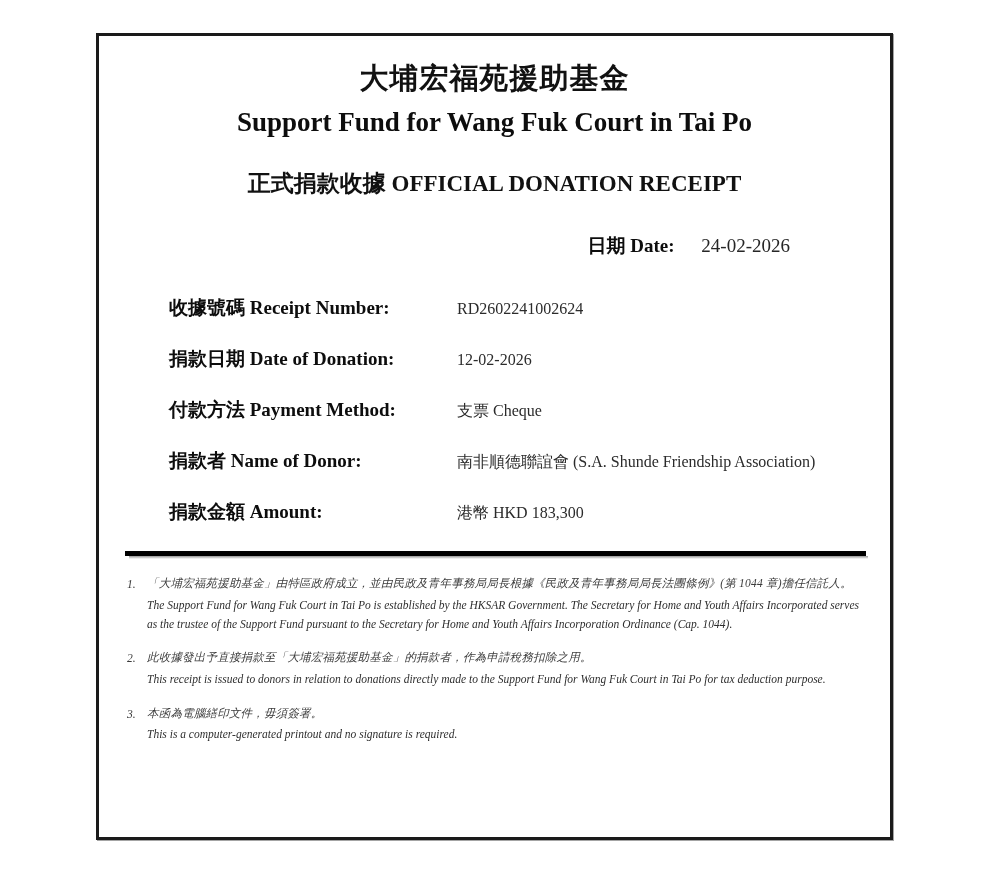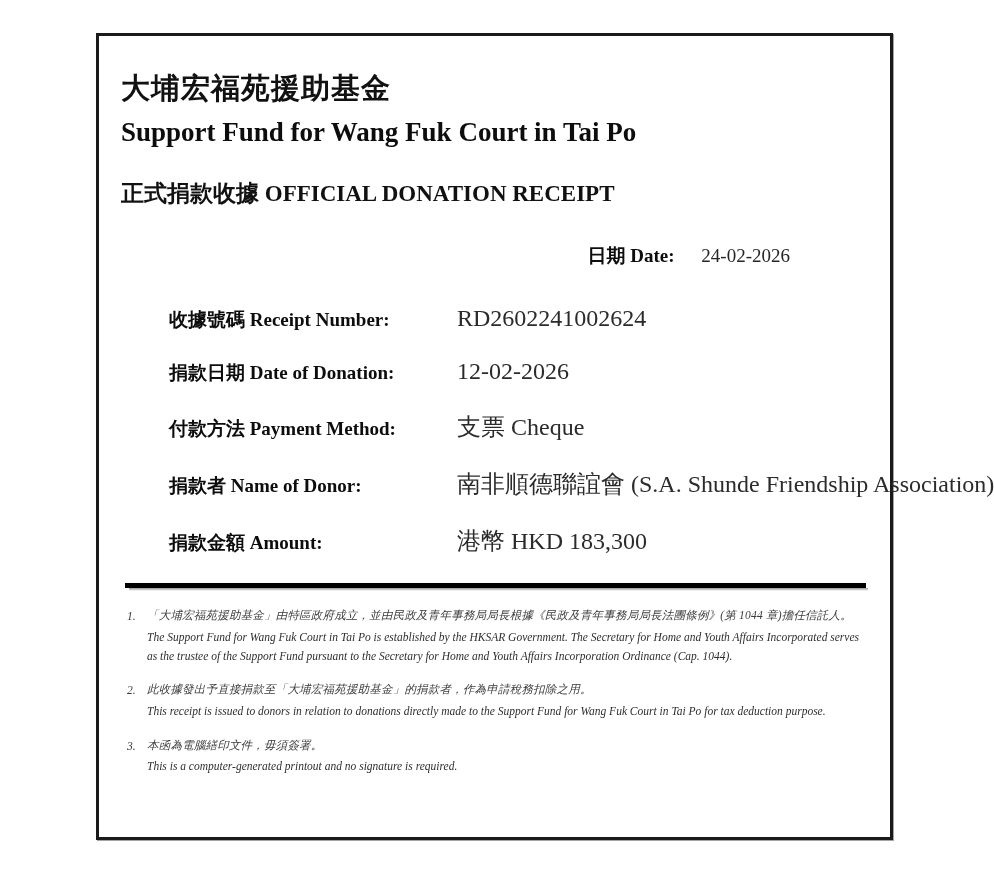--- a/index.html
+++ b/index.html
@@ -38,21 +38,22 @@
   .doc-inner {
     position: relative;
     width: 100%;
     height: 100%;
     box-sizing: border-box;
     padding: 0 22px;
   }
 
   
   .header {
-    padding-top: 34px;
+    text-align: center;
+    padding-top: 24px;
   }
   .title-zh {
     font-size: 29px;
     font-weight: 700;
     letter-spacing: 1px;
     line-height: 1.25;
     color: #111;
   }
   .title-en {
     font-size: 27px;
@@ -98,21 +99,21 @@
   .field-row:last-child { margin-bottom: 0; }
   .field-label {
     width: 288px;
     flex: 0 0 288px;
     font-size: 19px;
     font-weight: 700;
     color: #0d0d0d;
     white-space: nowrap;
   }
   .field-value {
-    font-size: 24px;
+    font-size: 16px;
     font-weight: 400;
     color: #2b2b2b;
     white-space: nowrap;
   }
 
   
   .divider {
     position: relative;
     margin: 26px 0 0 0;
     height: 6px;

